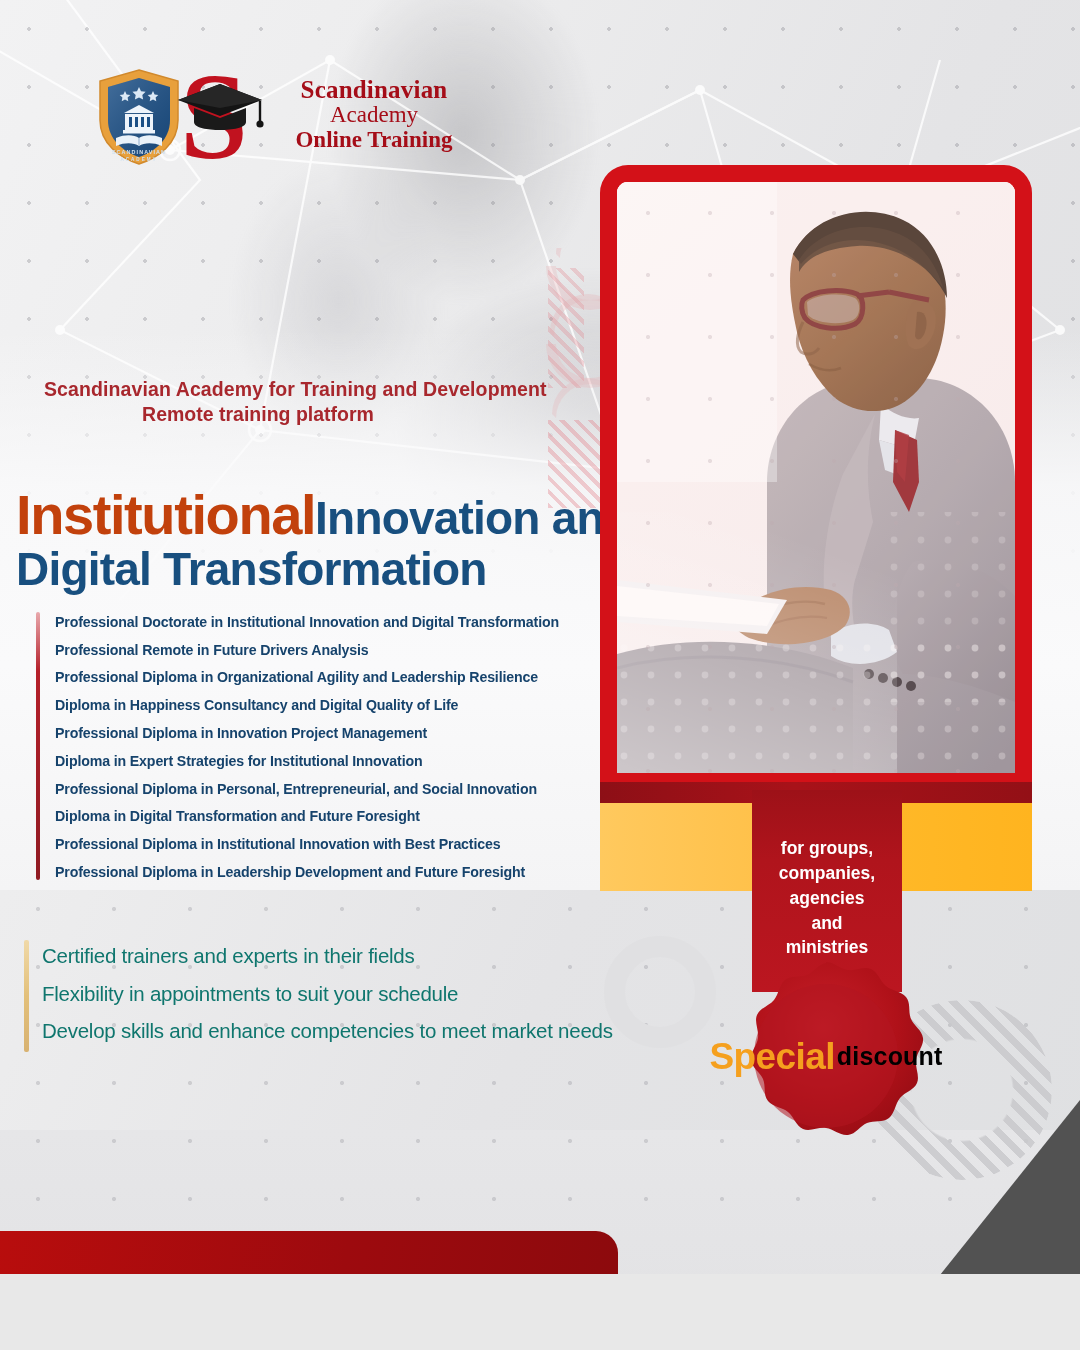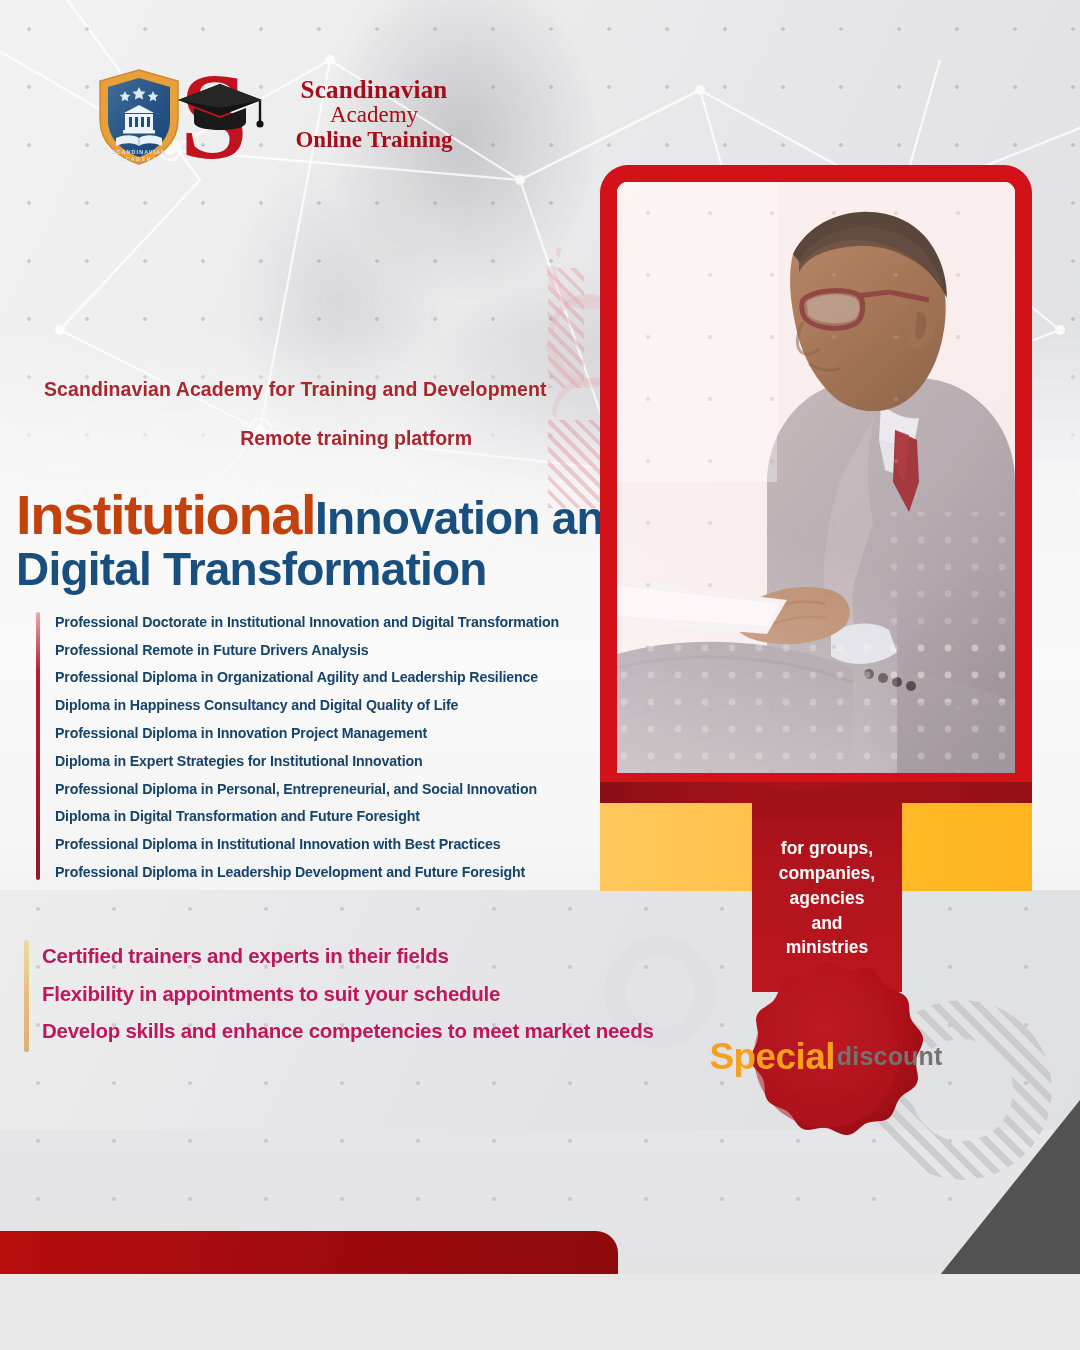--- a/index.html
+++ b/index.html
@@ -92,22 +92,22 @@
   .brand .b2 { font-size:23px; font-weight:normal; }
   .brand .b3 { font-size:23px;text-align:center; }
 
   
   .subtitle { position:absolute; left:44px; top:378px; width:540px; }
   .subtitle .s1 {
     font-size:19.5px; font-weight:bold; color:#a8272d; letter-spacing:.1px;
     text-align:left;
   }
   .subtitle .s2 {
-    margin-top:26px; font-size:19.5px; font-weight:bold; color:#a8272d;
-    text-align:right; padding-right:112px;
+    margin-top:2px; font-size:19.5px; font-weight:bold; color:#a8272d;
+    text-align:center; padding-right:112px;
   }
 
   
   .title { position:absolute; left:16px; top:488px; width:600px; line-height:.98; }
   .title .ln { white-space:nowrap; }
   .t-red {
     font-size:56px; font-weight:bold; color:#c2410c;
     letter-spacing:-1.4px; font-stretch:condensed;
   }
   .t-blue {
@@ -130,21 +130,21 @@
   }
 
   
   .benefits { position:absolute; left:24px; top:938px; width:660px; padding-left:18px; }
   .benefits::before {
     content:""; position:absolute; left:0; top:2px; width:5px; height:112px;
     background:linear-gradient(180deg,#f0d9a8 0%, #e3c07a 50%, #d8b271 100%);
     border-radius:2px;
   }
   .benefit-item {
-    font-size:20.5px; font-weight:bold; color:#be185d;
+    font-size:20.5px; font-weight:normal; color:#0f766e;
     line-height:1; padding:8px 0 9px; letter-spacing:-.25px;
     white-space:nowrap;
   }
 
   
   .photo-frame {
     position:absolute; left:600px; top:165px; width:432px; height:625px;
     border:17px solid #d31118; border-radius:28px 28px 6px 6px;
     background:#f7f2f3; overflow:hidden;
   }
@@ -183,21 +183,21 @@
   .badge-wrap { position:absolute; left:712px; top:958px; width:228px; height:196px; z-index:8; }
   .badge-text {
     position:absolute; inset:0; display:flex; flex-direction:row;
     align-items:center; justify-content:center; gap:2px;
   }
   .badge-special {
     font-size:37px; font-weight:bold; color:#f5a01e; line-height:1;
     letter-spacing:-.6px;
   }
   .badge-discount {
-    font-size:25px; font-weight:bold; color:#737373; line-height:1;
+    font-size:25px; font-weight:bold; color:#000000; line-height:1;
     letter-spacing:.2px;
   }
 
   
   .bottom-red {
     position:absolute; left:0; top:1231px; width:618px; height:119px;
     background:linear-gradient(100deg,#b80d0d 0%, #9d0a0e 55%, #8c0a0d 100%);
     border-top-right-radius:22px;
   }
   .bottom-wedge { position:absolute; left:840px; top:1100px; width:240px; height:250px; }

